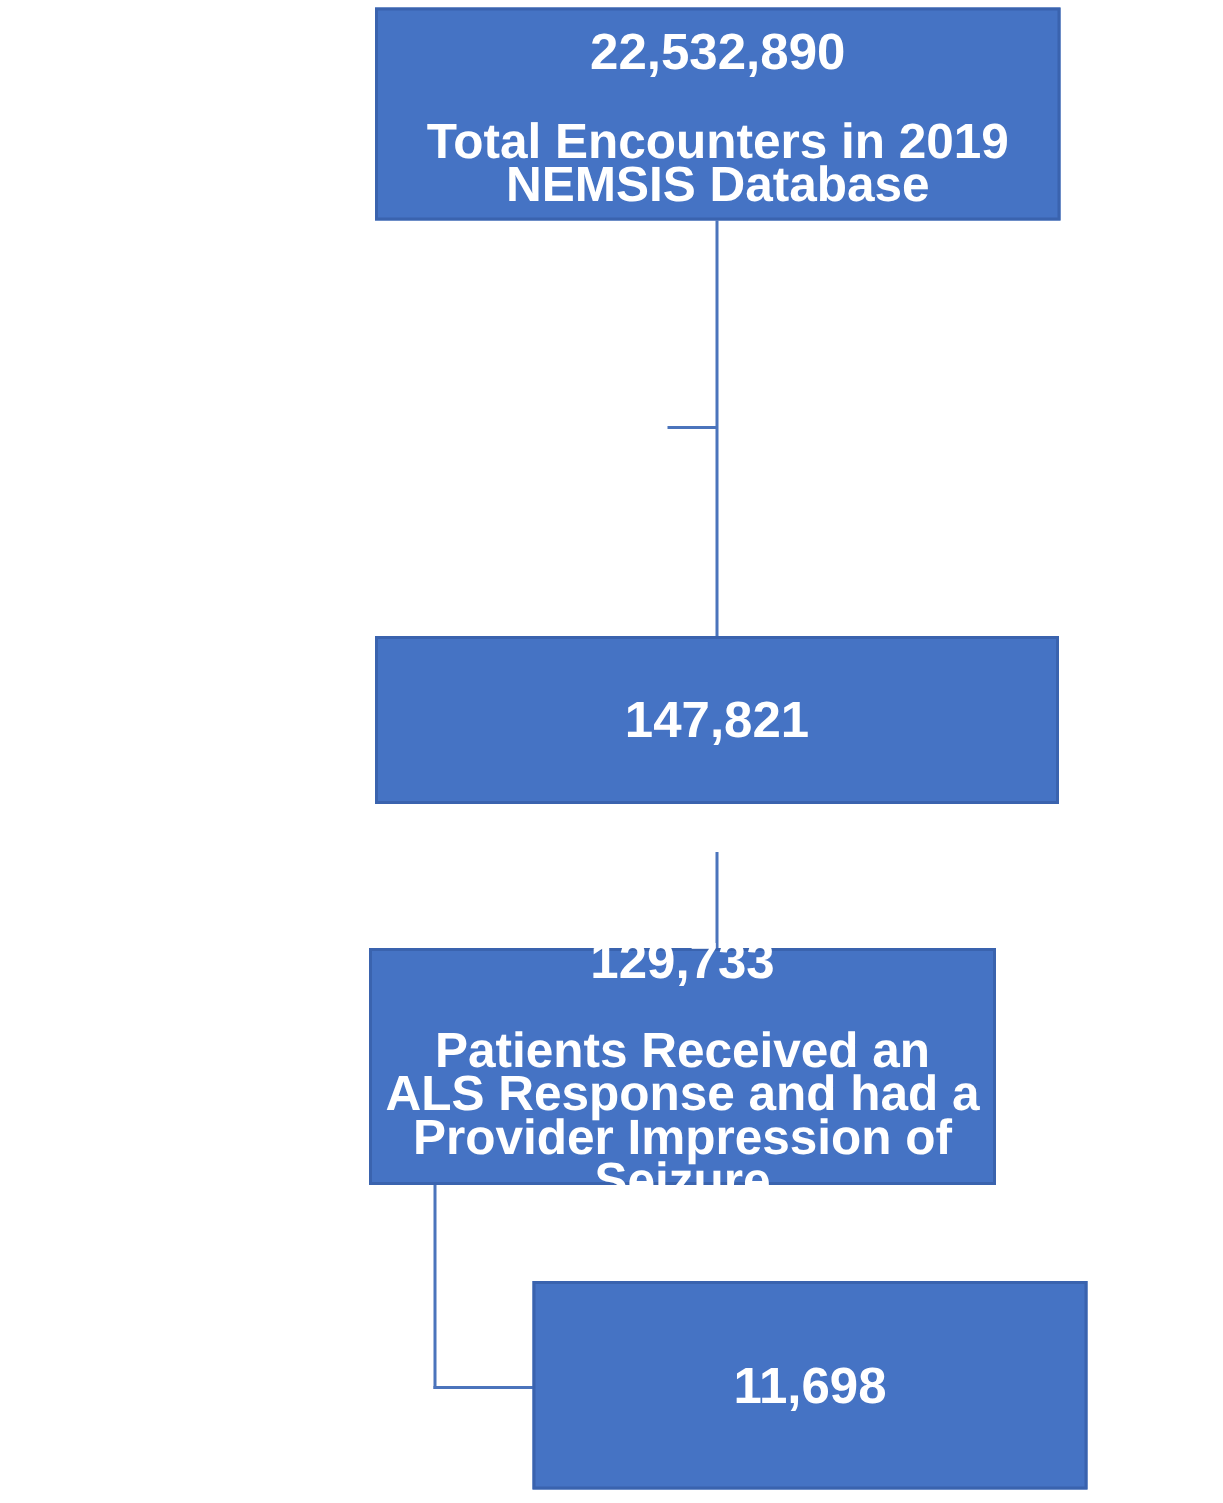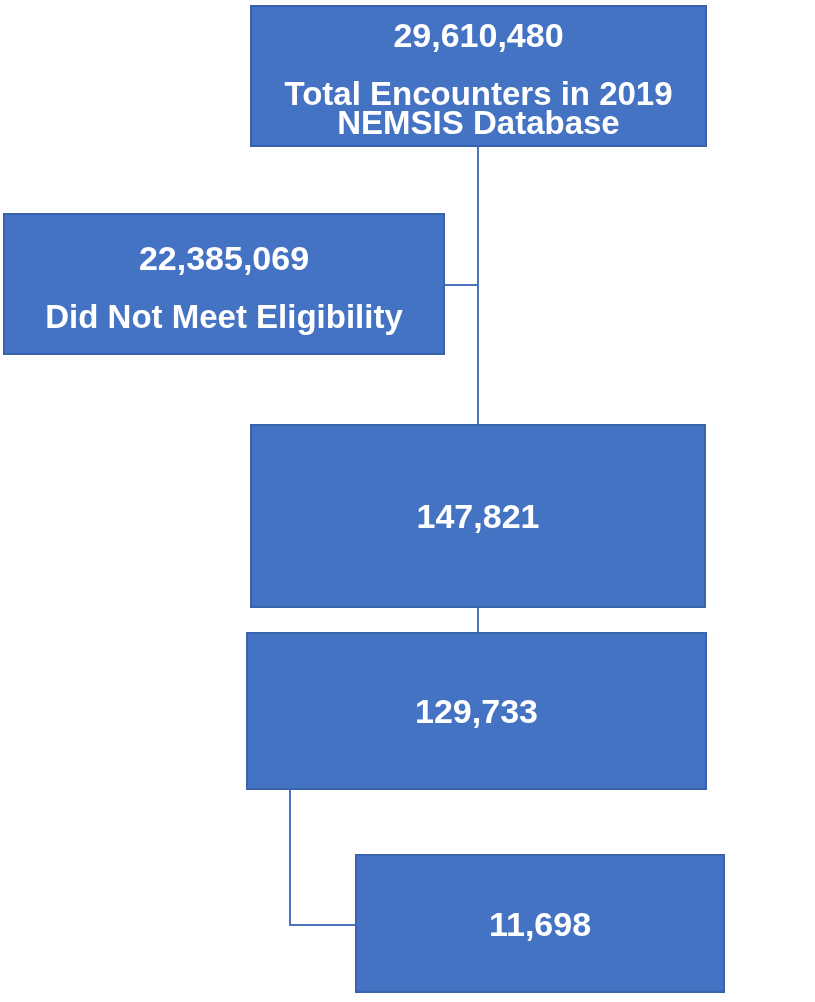--- a/index.html
+++ b/index.html
@@ -41,22 +41,22 @@
     font-weight: 700;
   }
   .connector {
     position: absolute;
     background: var(--connector, #4472C4);
   }
 
   
   #node-total     { left: 250px; top: 5px;   width: 457px; height: 142px; }
   #node-excluded  { left: 3px;   top: 213px; width: 442px; height: 142px; }
-  #node-eligible  { left: 250px; top: 424px; width: 456px; height: 184px; }
-  #node-als       { left: 246px; top: 632px; width: 461px; height: 158px; }
+  #node-eligible  { left: 250px; top: 424px; width: 456px; height: 112px; }
+  #node-als       { left: 246px; top: 632px; width: 418px; height: 158px; }
   #node-medicated { left: 355px; top: 854px; width: 370px; height: 139px; }
 
   
   #conn-v-total-eligible { left: 477px; top: 147px; width: 2px;  height: 277px; }
   #conn-h-excluded       { left: 445px; top: 284px; width: 33px; height: 2px; }
   #conn-v-eligible-als   { left: 477px; top: 568px; width: 2px;  height: 64px; }
   #conn-v-als-medicated  { left: 289px; top: 790px; width: 2px;  height: 136px; }
   #conn-h-medicated      { left: 289px; top: 924px; width: 68px; height: 2px; }
 </style>
 </head>
@@ -64,34 +64,31 @@
 
 <div class="canvas">
 
   <div class="connector" id="conn-v-total-eligible"></div>
   <div class="connector" id="conn-h-excluded"></div>
   <div class="connector" id="conn-v-eligible-als"></div>
   <div class="connector" id="conn-v-als-medicated"></div>
   <div class="connector" id="conn-h-medicated"></div>
 
   <div class="flow-box" id="node-total">
-    <div class="node-value">29,610,480</div>
+    <div class="node-value">22,532,890</div>
     <div class="node-label">Total Encounters in 2019 NEMSIS Database</div>
   </div>
 
-  <div class="flow-box" id="node-excluded">
-    <div class="node-value">22,385,069</div>
-    <div class="node-label">Did Not Meet Eligibility</div>
-  </div>
 
   <div class="flow-box" id="node-eligible">
     <div class="node-value">147,821</div>
   </div>
 
   <div class="flow-box" id="node-als">
     <div class="node-value">129,733</div>
+    <div class="node-label">Patients Received an ALS Response and had a Provider Impression of Seizure</div>
   </div>
 
   <div class="flow-box" id="node-medicated">
     <div class="node-value">11,698</div>
   </div>
 
 </div>
 
 </body></html>

